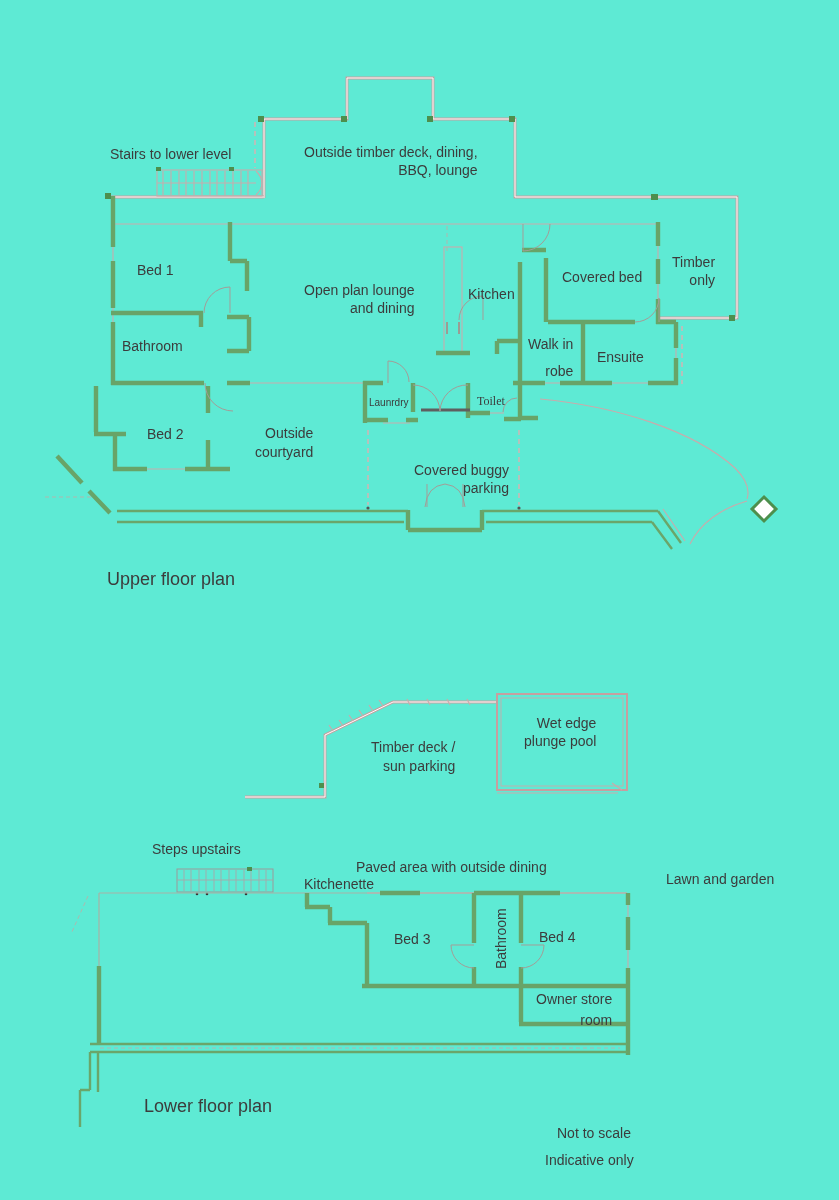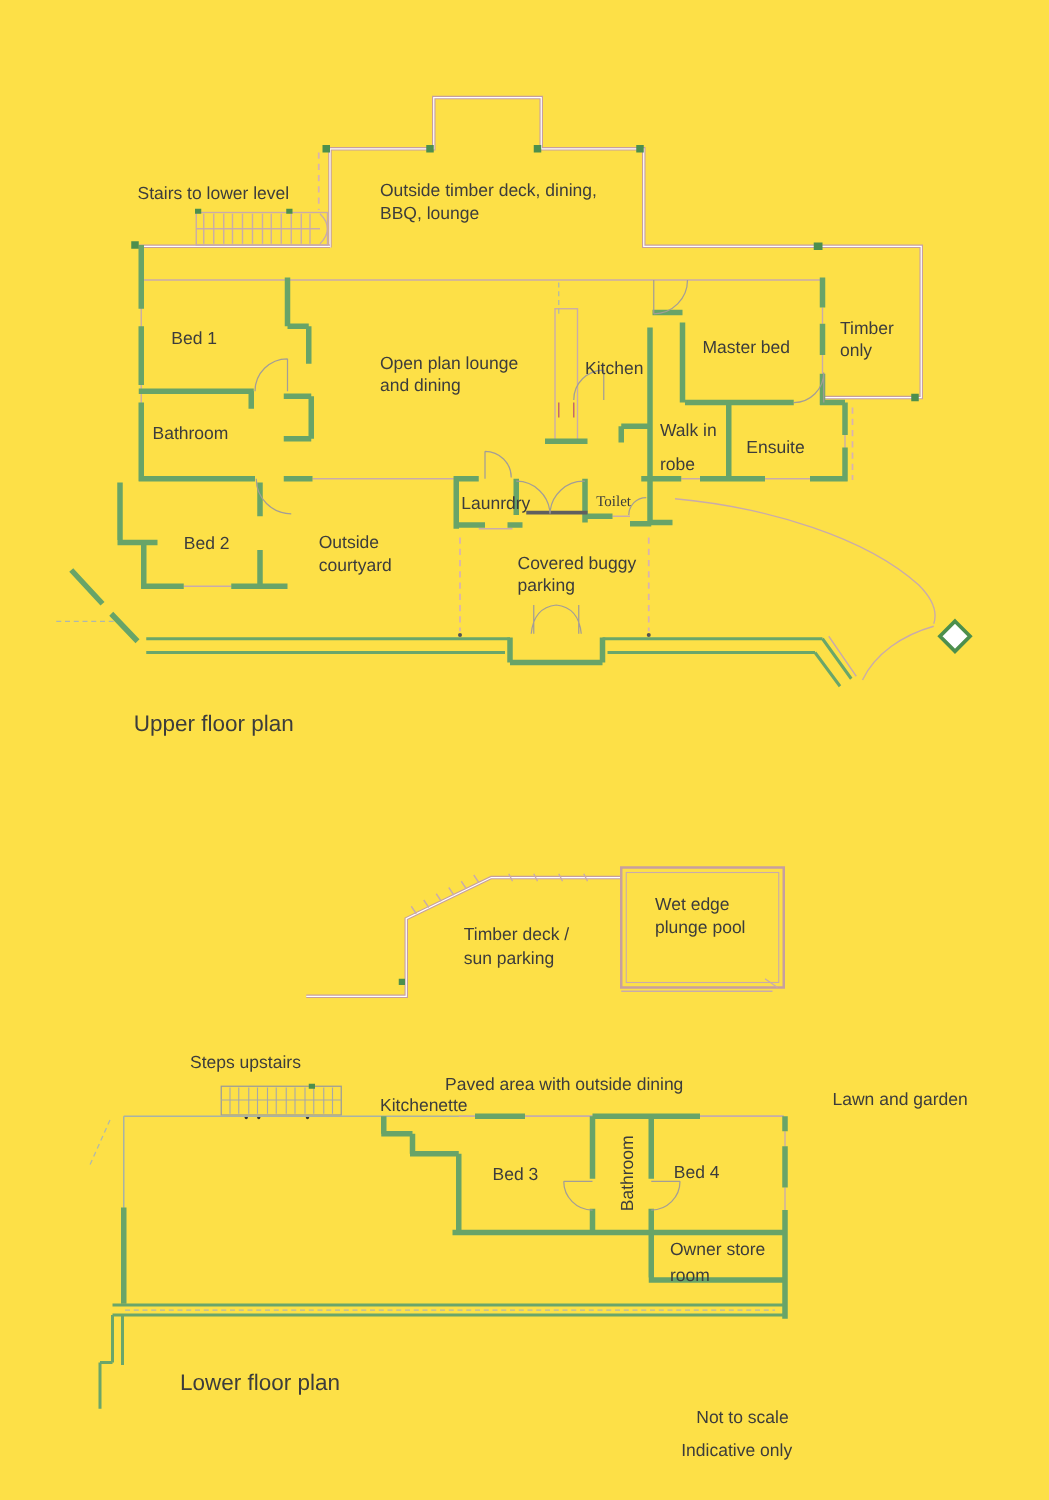--- a/index.html
+++ b/index.html
@@ -1,21 +1,21 @@
 <!DOCTYPE html>
 <html><head>
 <meta charset="utf-8">
 <style>
   html,body{margin:0;padding:0;background:#fff;}
-  .canvas{position:relative;width:839px;height:1200px;background:#fde047;overflow:hidden;
+  .canvas{position:relative;width:839px;height:1200px;background:#5eead4;overflow:hidden;
           font-family:"Liberation Sans",sans-serif;}
   svg{position:absolute;left:0;top:0;}
   .lbl{position:absolute;font-size:14px;line-height:17px;color:#3c3c3c;white-space:nowrap;}
-  .lbl span{display:block;}
-  .sm{font-size:14px;}
+  .lbl span{display:block;text-align:right;}
+  .sm{font-size:10px;}
   .sm2{font-size:12px;font-family:Liberation Serif, serif;}
   .ttl{font-size:18px;}
   
   .wall{stroke:#68a468;stroke-width:4.4;fill:none;}
   .band{stroke:#6aa66a;stroke-width:2.4;fill:none;}
   .deckline{stroke:#c79f9f;stroke-width:2.8;fill:none;}
   .deckinner{stroke:#ffffff;stroke-width:1;fill:none;}
   .thinp{stroke:#c9abab;stroke-width:1.1;fill:none;}
   .thing{stroke:#a8b2a6;stroke-width:1.2;fill:none;}
   .arc{stroke:#a39d97;stroke-width:1;fill:none;}
@@ -170,37 +170,37 @@
   <span>BBQ, lounge</span>
 </div>
 <div class="lbl" style="left:137px;top:262px">Bed 1</div>
 <div class="lbl" style="left:122px;top:338px">Bathroom</div>
 <div class="lbl" style="left:147px;top:426px">Bed 2</div>
 <div class="lbl" style="left:304px;top:281px;line-height:18px">
   <span>Open plan lounge</span>
   <span>and dining</span>
 </div>
 <div class="lbl" style="left:468px;top:286px">Kitchen</div>
-<div class="lbl" style="left:562px;top:269px">Master bed</div>
+<div class="lbl" style="left:562px;top:269px">Covered bed</div>
 <div class="lbl" style="left:672px;top:253px;line-height:18px">
   <span>Timber</span>
   <span>only</span>
 </div>
 <div class="lbl" style="left:528px;top:331px;line-height:27px">
   <span>Walk in</span>
   <span>robe</span>
 </div>
 <div class="lbl" style="left:597px;top:349px">Ensuite</div>
 <div class="lbl sm" style="left:369px;top:394px">Launrdry</div>
 <div class="lbl sm2" style="left:477px;top:393px">Toilet</div>
 <div class="lbl" style="left:255px;top:424px;line-height:19px">
   <span>Outside</span>
   <span>courtyard</span>
 </div>
-<div class="lbl" style="left:414px;top:441px;line-height:18px">
+<div class="lbl" style="left:414px;top:461px;line-height:18px">
   <span>Covered buggy</span>
   <span>parking</span>
 </div>
 <div class="lbl ttl" style="left:107px;top:571px">Upper floor plan</div>
 
 <div class="lbl" style="left:371px;top:738px;line-height:19px">
   <span>Timber deck /</span>
   <span>sun parking</span>
 </div>
 <div class="lbl" style="left:524px;top:714px;line-height:18px">

